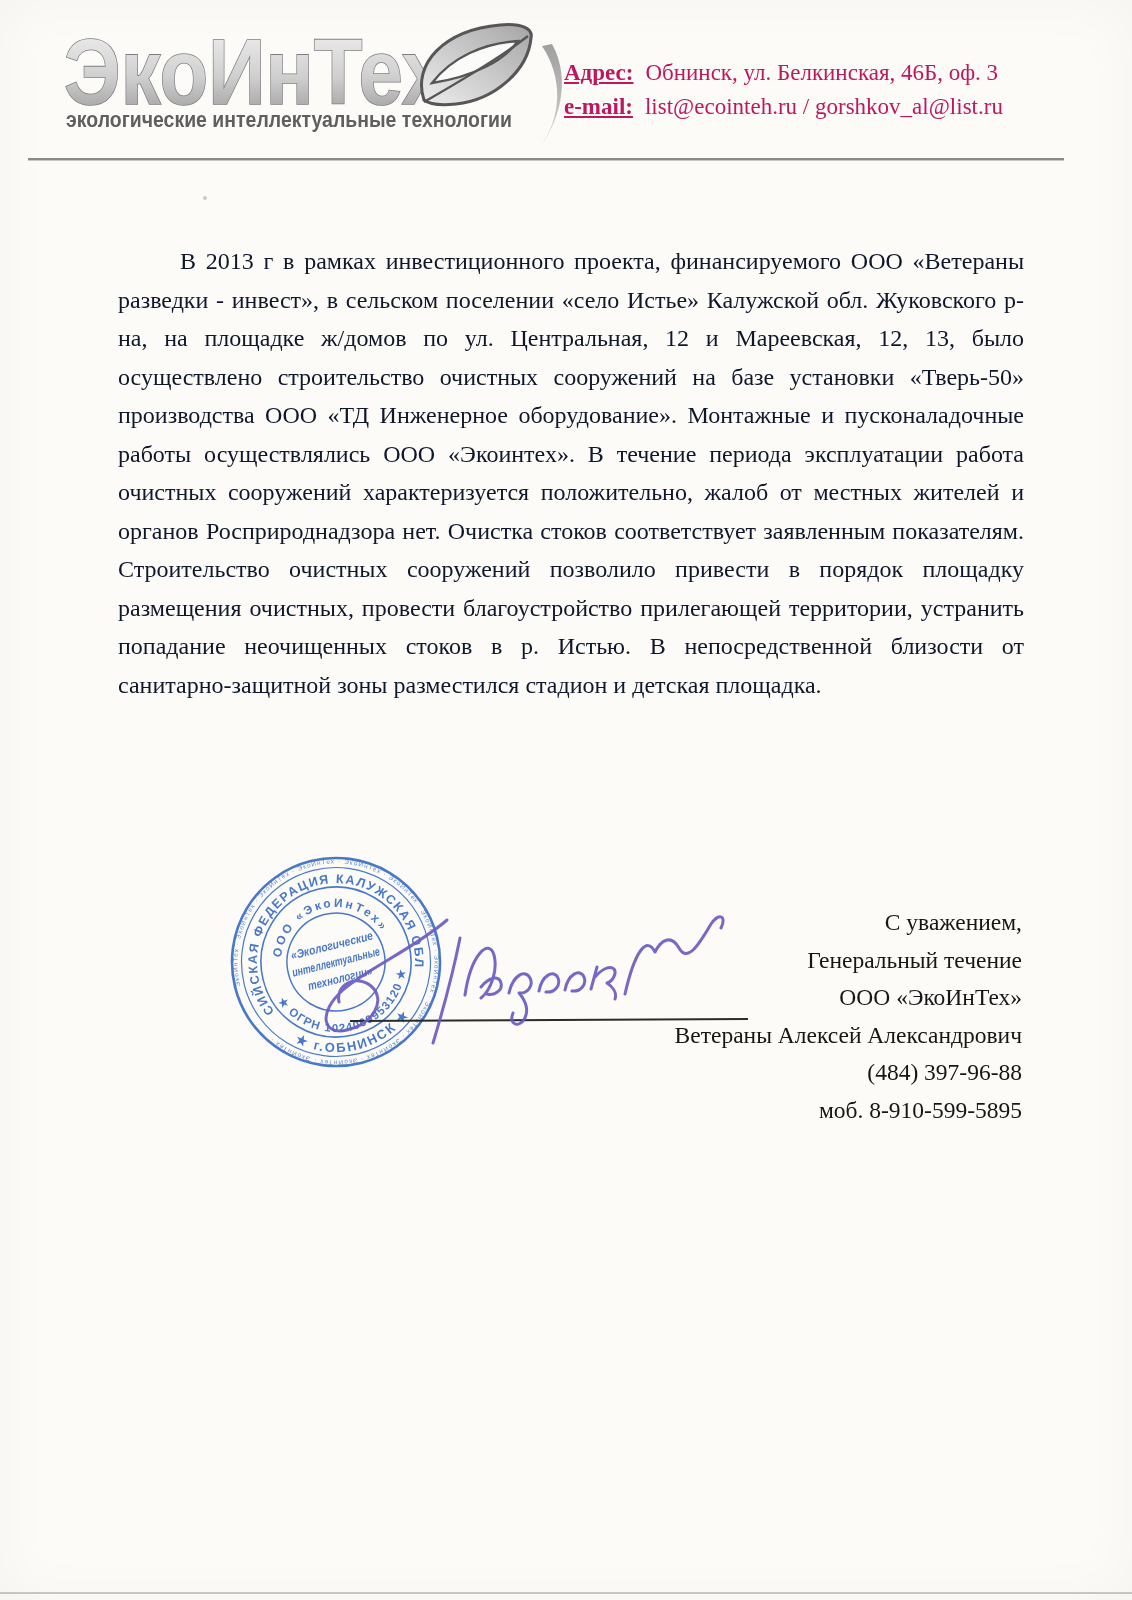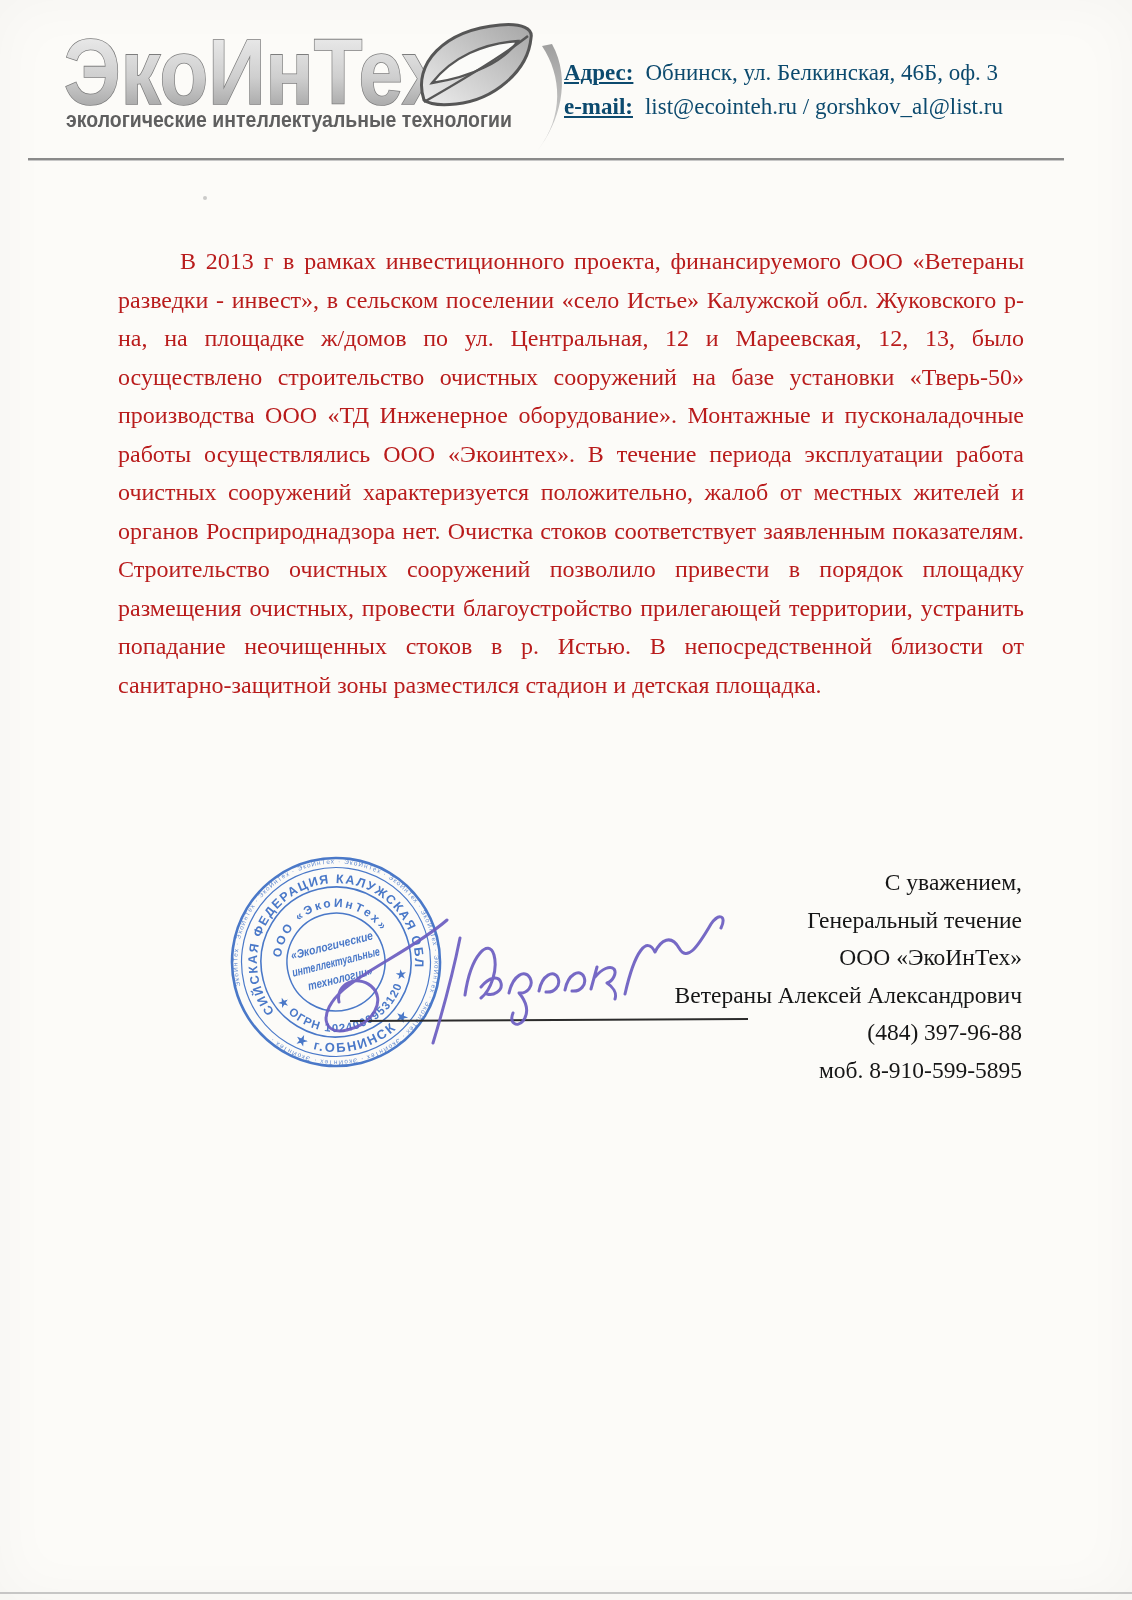--- a/index.html
+++ b/index.html
@@ -29,55 +29,55 @@
     paint-order:stroke;
   }
   .logo-sub{
     font-family:"Liberation Sans", sans-serif;
     font-weight:bold;
     font-size:21.5px;
     fill:#5f5f5f;
   }
   .contact{
     position:absolute;top:56px;right:108px;width:460px;
-    font-size:23px;line-height:34px;color:#0c4a6e;
+    font-size:23px;line-height:34px;color:#be185d;
   }
   .contact .row{white-space:nowrap;}
   .contact .row.indent{margin-left:28px;}
   .lbl{font-weight:bold;text-decoration:underline;margin-right:12px;}
   .divider{
     position:absolute;left:28px;top:158px;width:1036px;height:3px;
     background:#8a8a8a;border-bottom:1px solid #c7c7c7;
   }
   
   .body-text{
     position:absolute;left:118px;top:242px;width:906px;
     font-size:24px;line-height:38.5px;
     text-align:justify;text-indent:62px;
-    color:#b91c1c;
+    color:#0f172a;
   }
   
   .stamp-svg{position:absolute;left:216px;top:842px;z-index:1;opacity:0.93;}
   .stamp-svg text{font-family:"Liberation Sans", sans-serif;fill:var(--stamp-color);}
   .stamp-svg circle{stroke:var(--stamp-color);fill:none;}
   .t-micro{font-size:6.5px;letter-spacing:1px;opacity:.85;}
   .t-ring{font-size:12.5px;font-weight:bold;letter-spacing:1.6px;}
   .t-ring-b{font-size:13px;font-weight:bold;letter-spacing:2px;}
   .t-inner{font-size:12px;font-weight:bold;letter-spacing:2.5px;}
   .t-ogrn{font-size:11.5px;font-weight:bold;letter-spacing:1.2px;}
   .t-center{font-size:12px;font-weight:bold;font-style:italic;text-anchor:middle;}
   .sig-line{
     position:absolute;left:350px;top:1019px;width:398px;height:2px;
     background:#2b2b2b;z-index:2;transform:rotate(-0.3deg);
   }
   .sig-svg{position:absolute;left:295px;top:898px;z-index:3;}
   .sig-svg path{stroke:var(--ink-color);stroke-width:3;fill:none;
     stroke-linecap:round;stroke-linejoin:round;opacity:.92;}
   .closing{
-    position:absolute;right:110px;top:864px;width:480px;
+    position:absolute;right:110px;top:904px;width:480px;
     text-align:right;font-size:23.5px;line-height:37.5px;color:#161616;
   }
   .scan-edge{
     position:absolute;left:0;bottom:6px;width:1132px;height:2px;
     background:#b9b9b9;opacity:.8;
   }
   .scan-dot{
     position:absolute;left:203px;top:196px;width:4px;height:4px;
     border-radius:50%;background:#9a9a9a;opacity:.5;
   }

